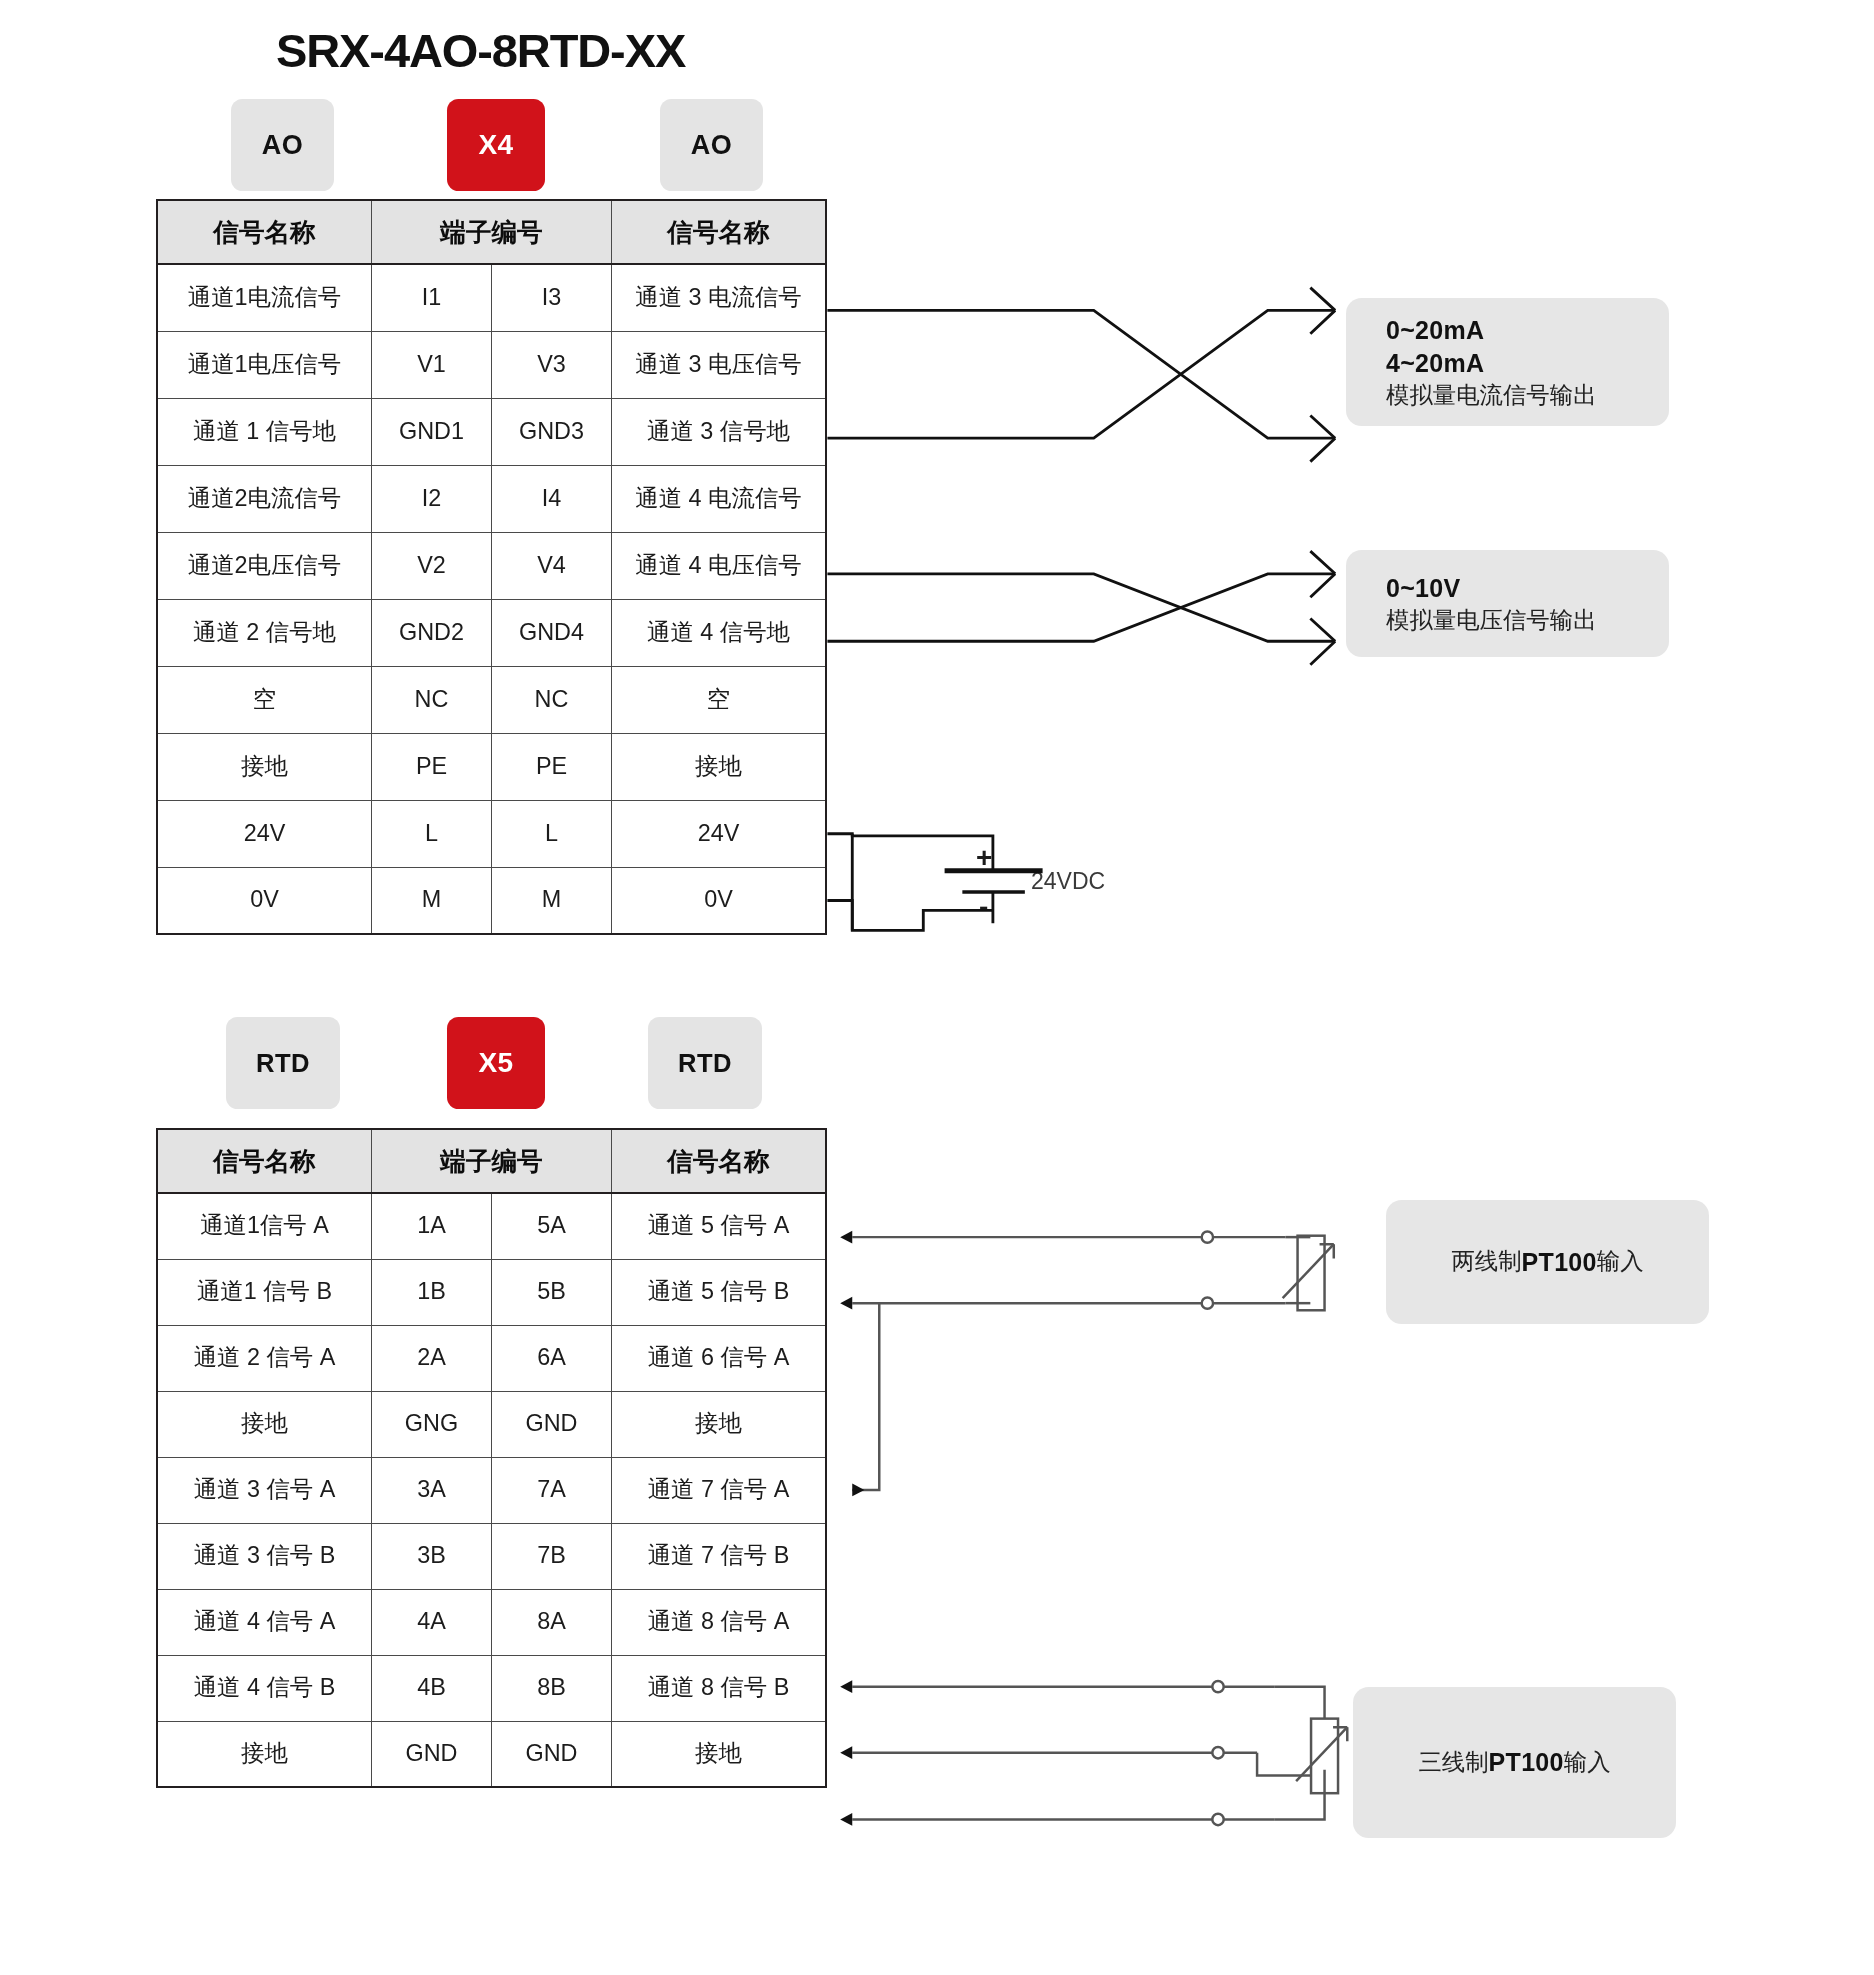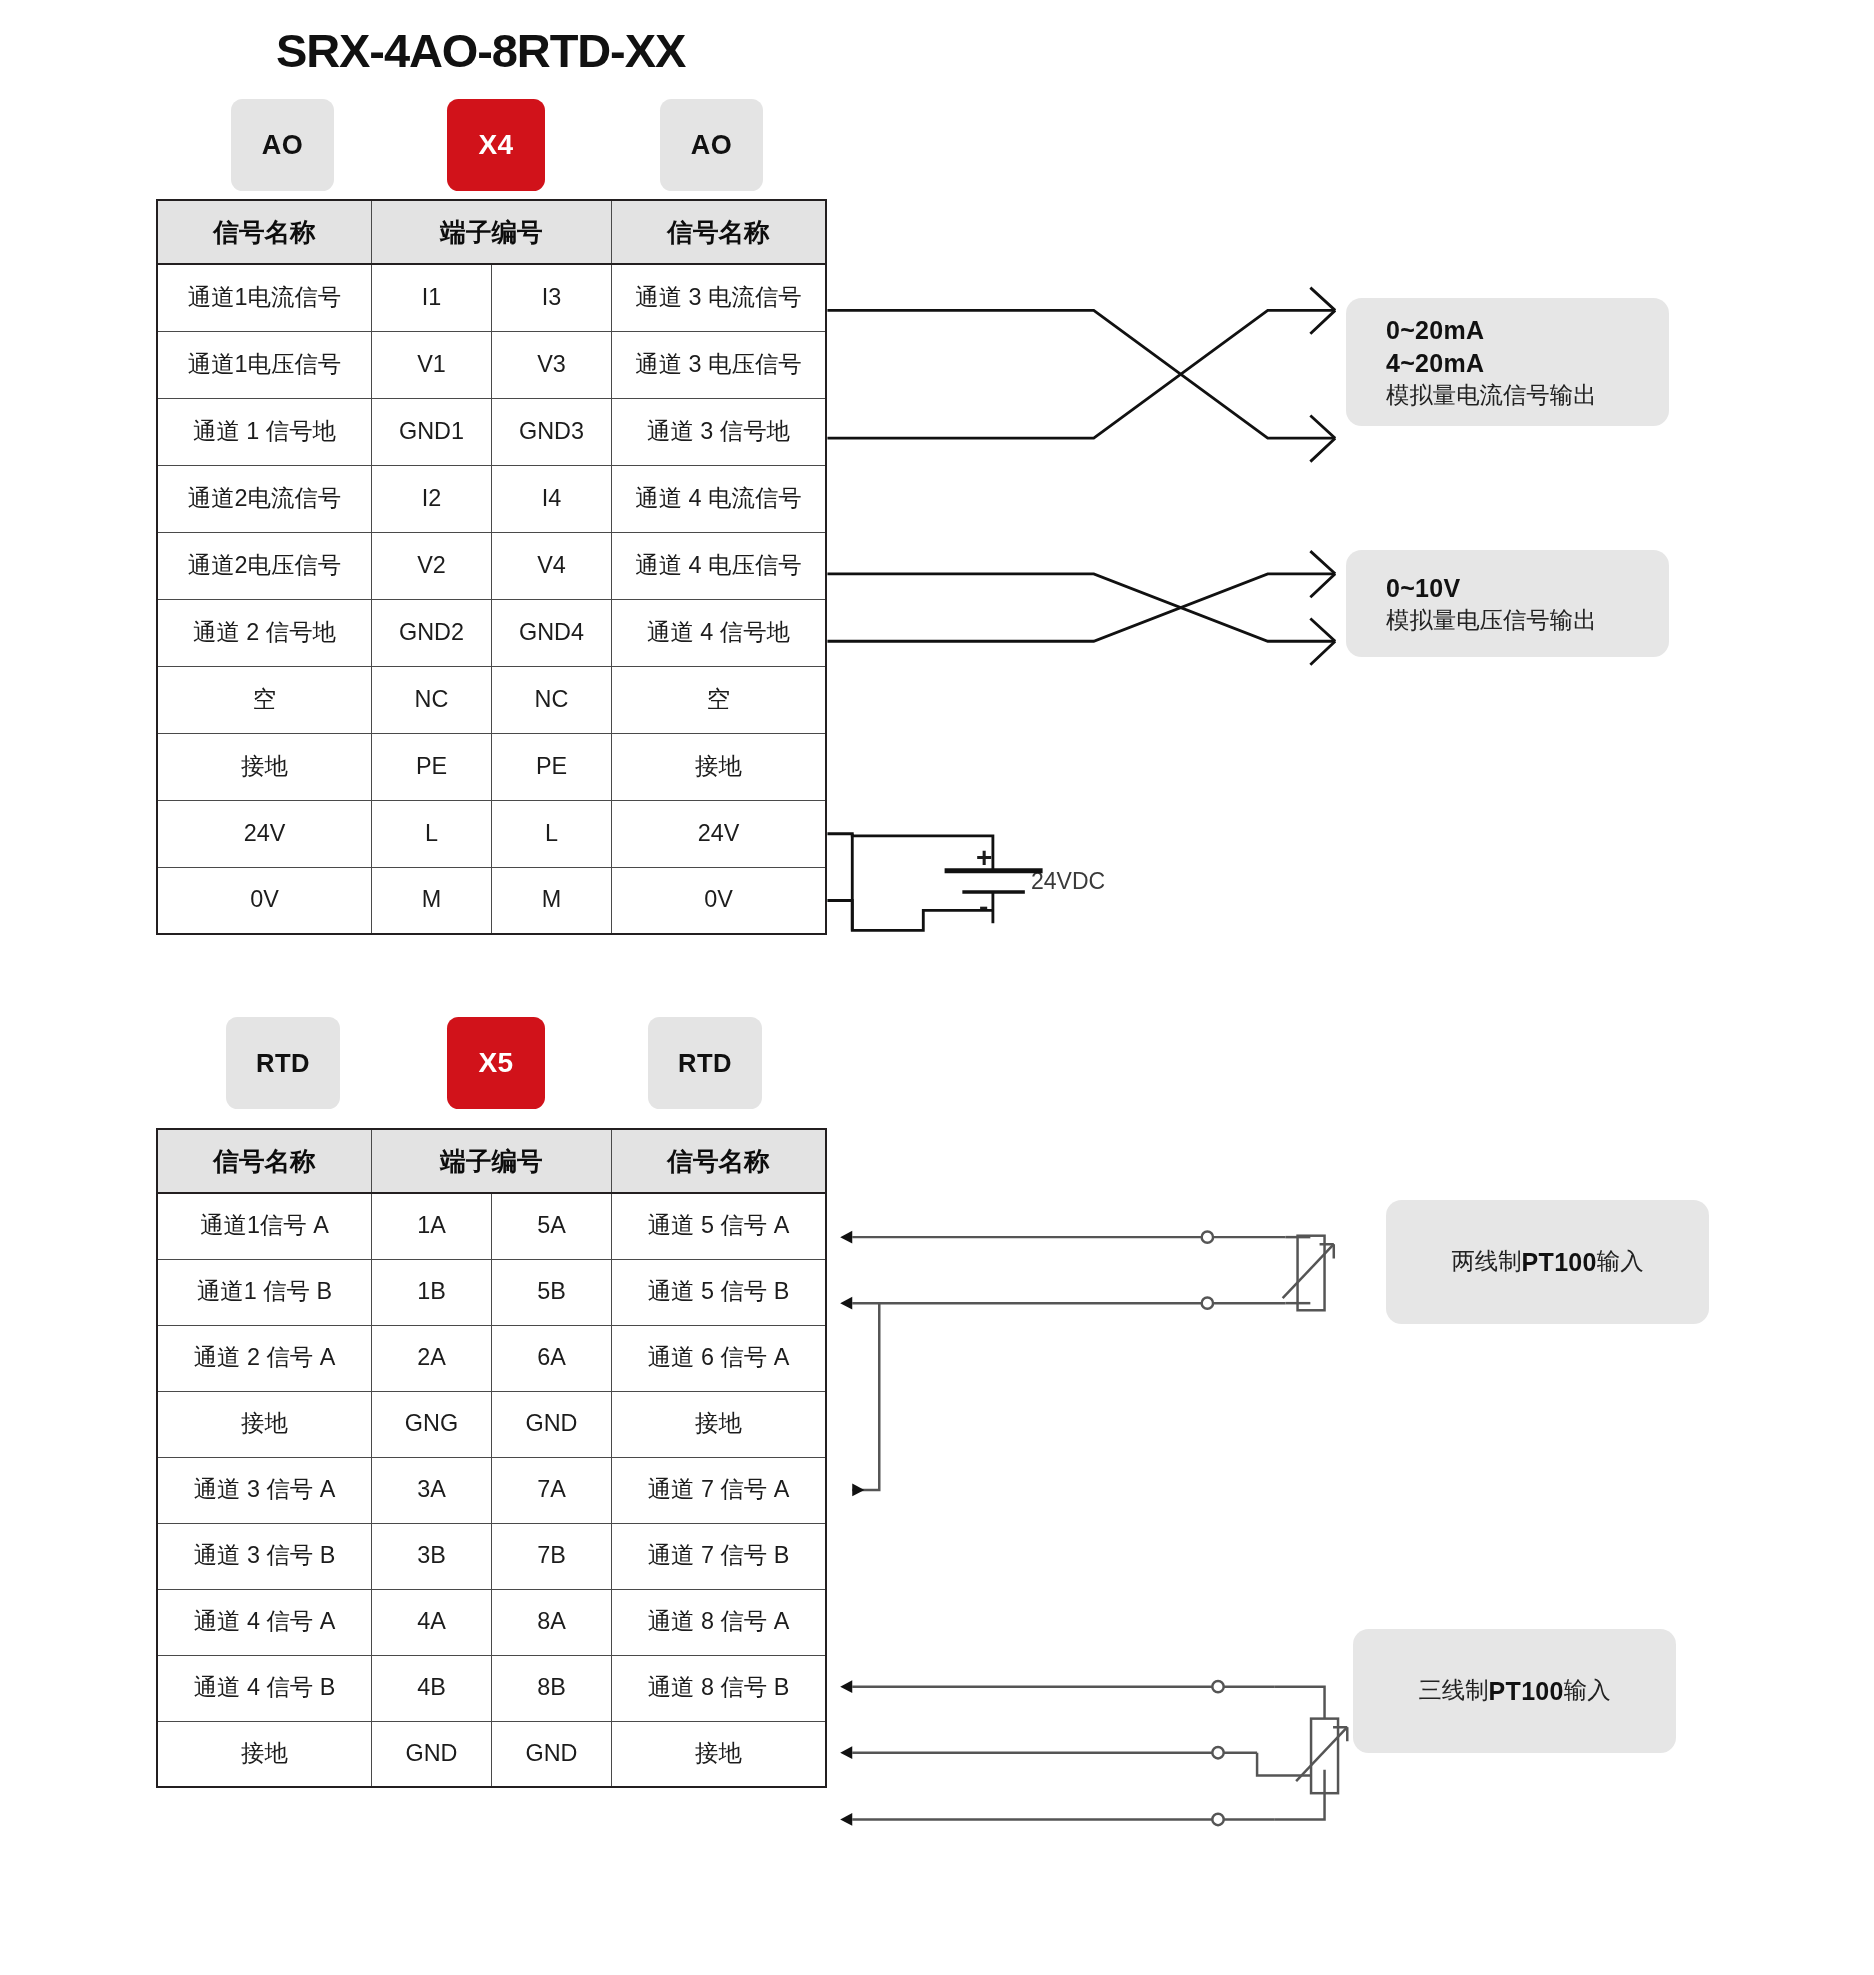--- a/index.html
+++ b/index.html
@@ -324,21 +324,21 @@
         </tr>
       </tbody>
   </table>
 
   <div class="callout inline-mix" style="left:1386px; top:1200px; width:323px; height:124px;">
     <span class="cl-text">两线制 </span>
     <span class="cl-strong">PT100</span>
     <span class="cl-text"> 输入</span>
   </div>
 
-  <div class="callout inline-mix" style="left:1353px; top:1629px; width:323px; height:124px;">
+  <div class="callout inline-mix" style="left:1353px; top:1687px; width:323px; height:151px;">
     <span class="cl-text">三线制 </span>
     <span class="cl-strong">PT100</span>
     <span class="cl-text"> 输入</span>
   </div>
 
   <svg class="wires" viewBox="0 0 2640 2781">
     <defs>
       <marker id="solidArrowL" markerWidth="22" markerHeight="22" refX="20" refY="11" orient="auto" markerUnits="userSpaceOnUse">
         <path d="M20,2 L20,20 L3,11 Z" fill="#111111"></path>
       </marker>

